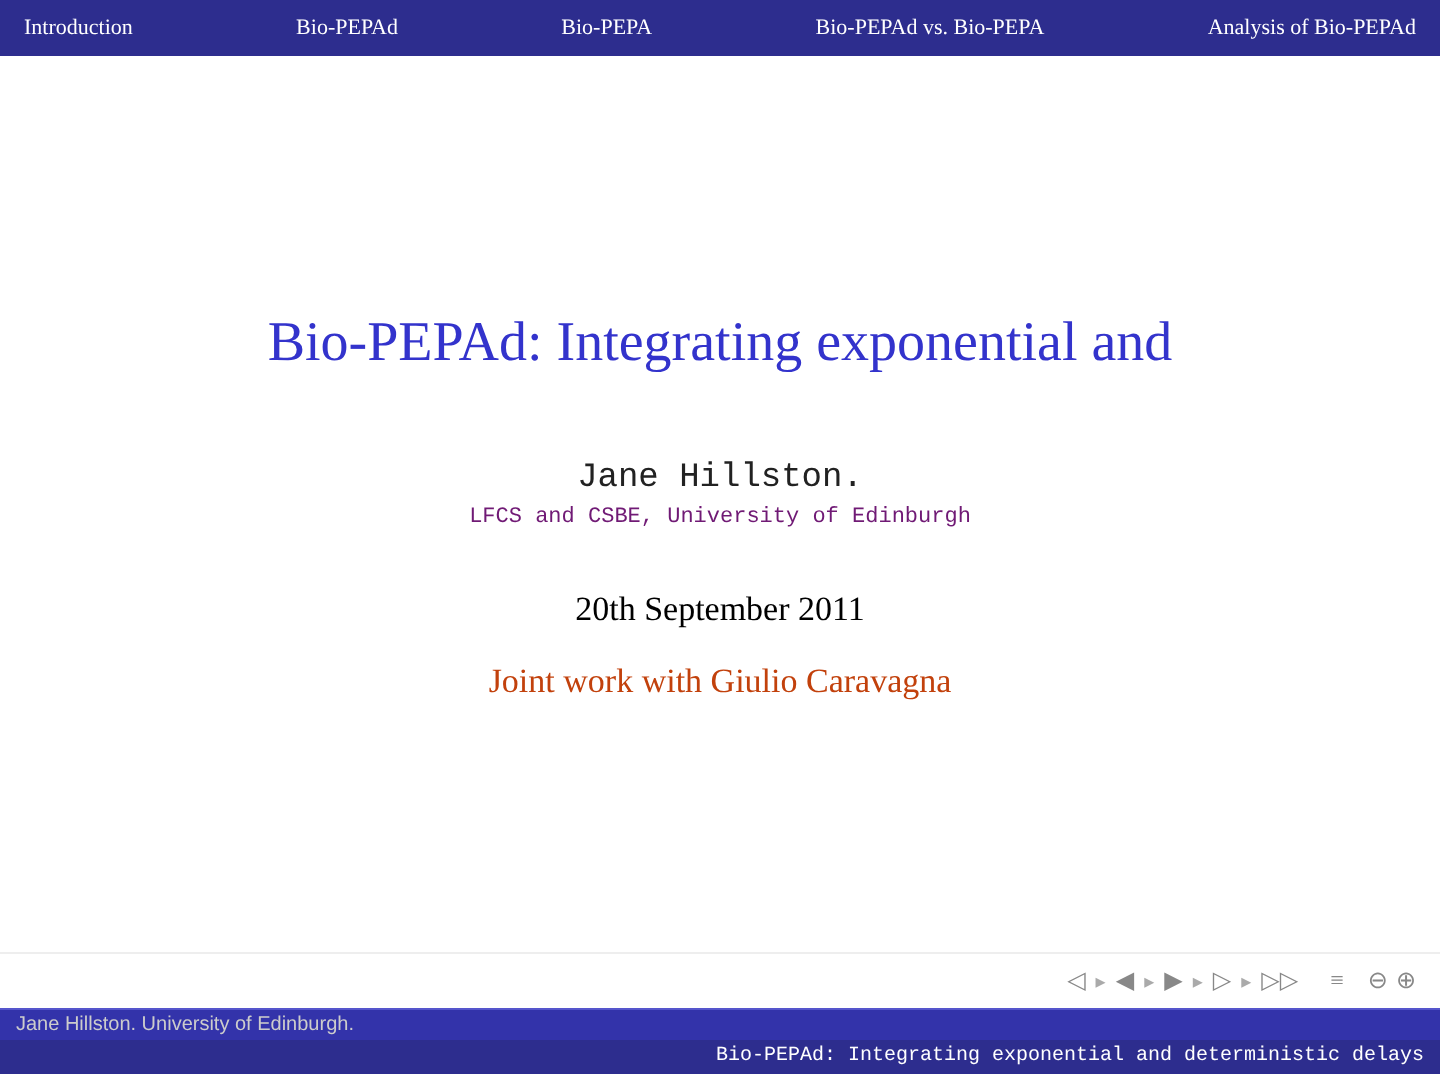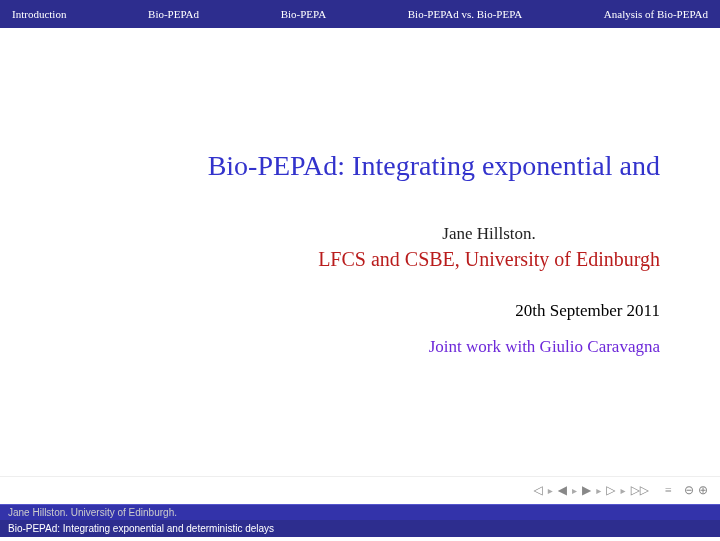--- a/index.html
+++ b/index.html
@@ -34,56 +34,57 @@
       white-space: nowrap;
     }
 
     
     #main-content {
       width: 100%;
       height: 448px;
       background: #ffffff;
       display: flex;
       flex-direction: column;
-      align-items: flex-end;
+      align-items: center;
       justify-content: center;
       text-align: center;
       padding: 20px 60px;
     }
 
     #presentation-title {
       color: #3333cc;
       font-size: 28px;
       font-weight: normal;
       line-height: 1.35;
       margin-bottom: 40px;
     }
 
     #author-block {
       margin-bottom: 30px;
+      font-family: Liberation Mono, monospace;
     }
     #author-name {
       font-size: 17px;
       color: #222;
       margin-bottom: 4px;
     }
     #author-affiliation {
-      font-size: 20px;
-      color: #b91c1c;
+      font-size: 11px;
+      color: #701a75;
     }
 
     #date-block {
       font-size: 17px;
       color: #000000;
       margin-bottom: 16px;
     }
 
     #joint-work {
       font-size: 17px;
-      color: #6d28d9;
+      color: #c2410c;
     }
 
     
     #bottom-controls {
       width: 100%;
       height: 28px;
       background: #fff;
       display: flex;
       align-items: center;
       justify-content: flex-end;
@@ -101,22 +102,23 @@
       color: #ccc;
       font-size: 10px;
       font-family: sans-serif;
       padding: 2px 8px;
       border-top: 1px solid #5555cc;
     }
     #footer-line2 {
       background: #2d2d8e;
       color: #fff;
       font-size: 10px;
-      font-family: Liberation Sans, sans-serif;
+      font-family: Liberation Mono, monospace;
       padding: 3px 8px;
+      text-align: right;
     }
 
     #controls-row {
       display: flex;
       align-items: center;
       gap: 4px;
     }
     .ctrl-icon {
       color: #888;
       font-size: 12px;

